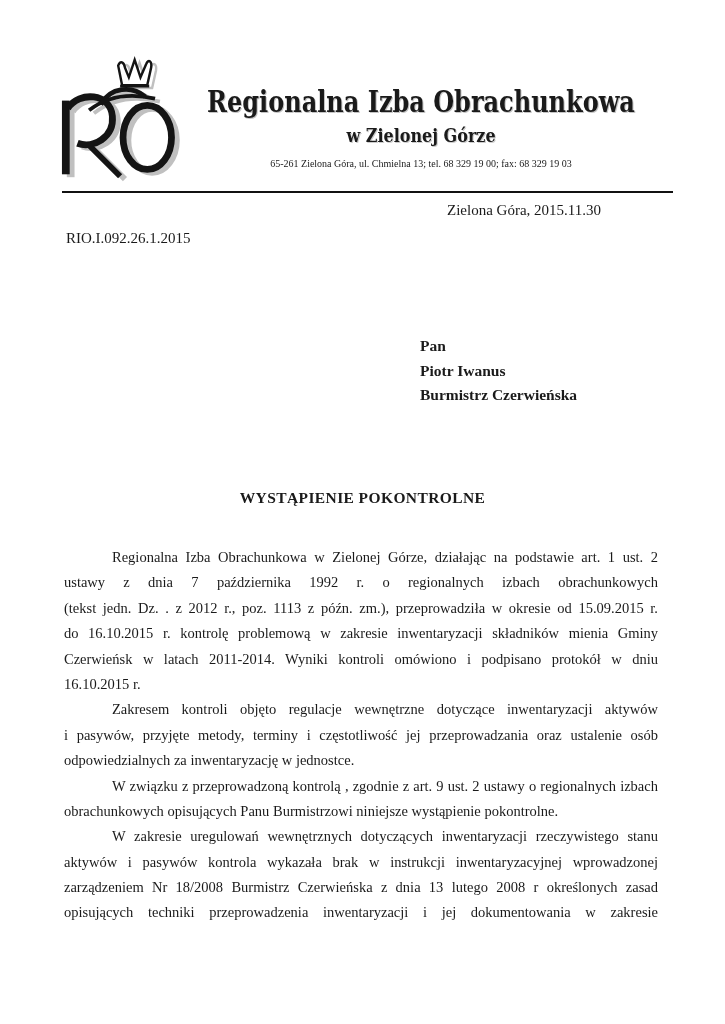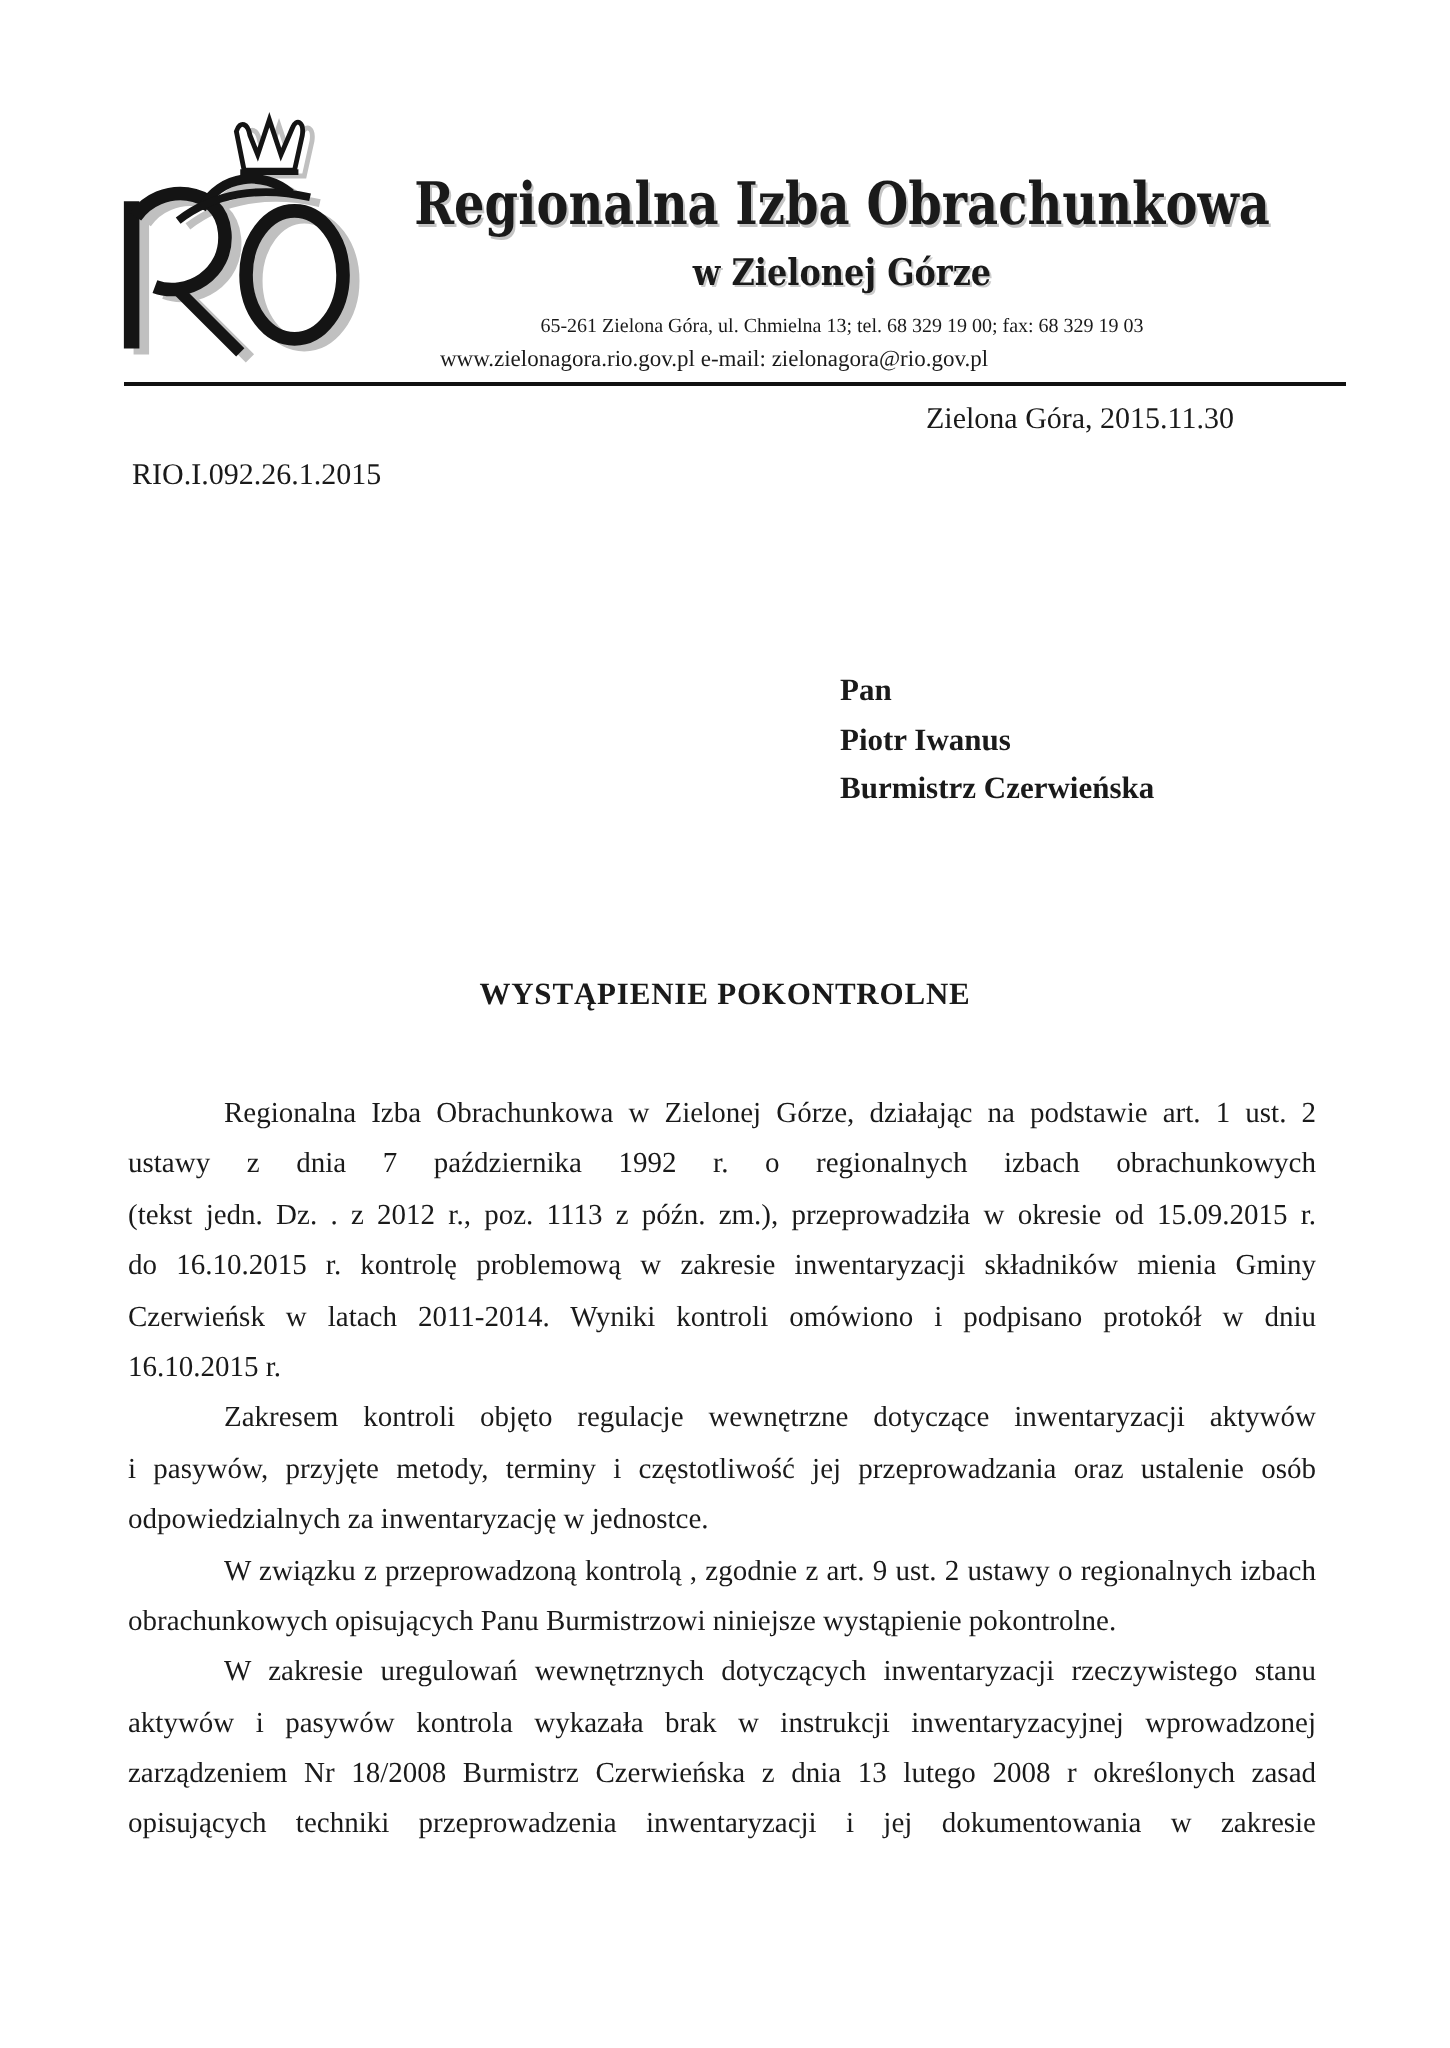--- a/index.html
+++ b/index.html
@@ -71,21 +71,21 @@
     left: 62px;
     top: 191px;
     width: 611px;
     border-top: 2.5px solid #111;
   }
 
   
   .place-date {
     position: absolute;
     left: 0;
-    right: 108px;
+    right: 124px;
     top: 202px;
     text-align: right;
     font-size: 15px;
   }
   .ref {
     position: absolute;
     left: 66px;
     top: 230px;
     font-size: 15px;
   }
@@ -156,21 +156,20 @@
       <path d="M30,56 C48,42 72,38 98,44" stroke-width="4"></path>
       <ellipse cx="90" cy="84" rx="25" ry="33" stroke-width="7"></ellipse>
       <path d="M64,30 L60,10 C62,4 66,6 67,12 L71,22 L77,4 L83,22 L89,8 C91,3 95,5 94,12 L90,30 Z" fill="#ffffff" stroke-width="2.5"></path>
       <path d="M62,31 L92,31" stroke-width="3"></path>
     </g>
   </svg>
 
   <div class="org-name">Regionalna Izba Obrachunkowa</div>
   <div class="org-loc">w Zielonej Górze</div>
   <div class="addr-1">65-261 Zielona Góra,  ul. Chmielna 13; tel. 68 329 19 00; fax: 68 329 19 03</div>
-  <div class="addr-2">www.zielonagora.rio.gov.pl    e-mail: zielonagora@rio.gov.pl</div>
   <div class="rule"></div>
 
   <div class="place-date">Zielona Góra, 2015.11.30</div>
   <div class="ref">RIO.I.092.26.1.2015</div>
 
   <div class="addressee">
     <div>Pan</div>
     <div>Piotr Iwanus</div>
     <div>Burmistrz Czerwieńska</div>
   </div>

